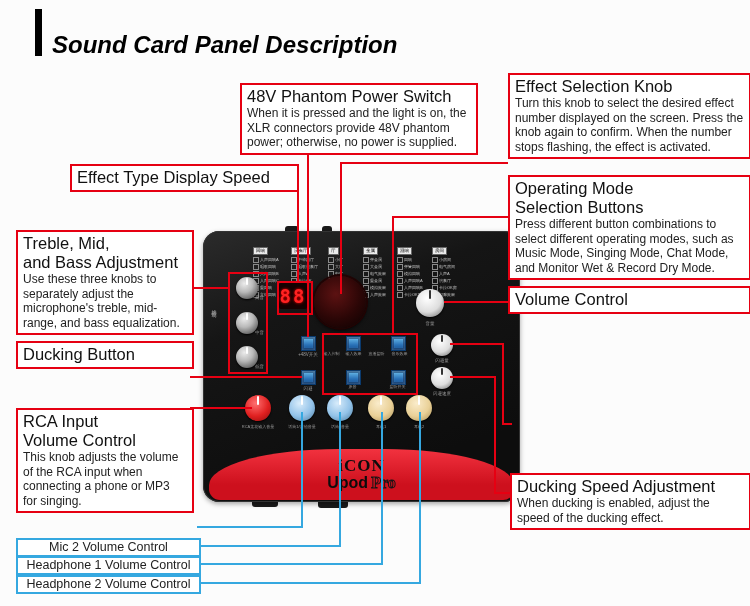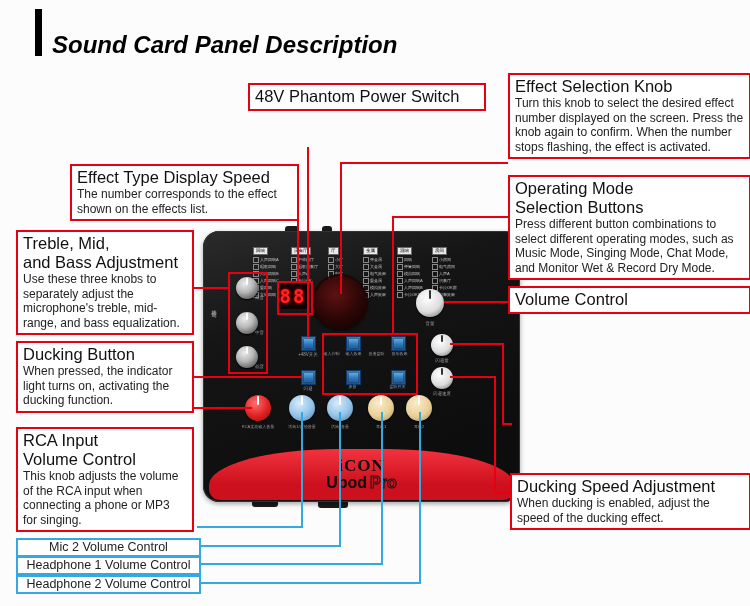--- a/index.html
+++ b/index.html
@@ -43,21 +43,21 @@
        letter-spacing:2px;text-shadow:0 0 3px #ff0000;}
   .dlab{position:absolute;color:#9a9a9a;font-size:4.5px;line-height:6px;text-align:center;white-space:nowrap;}
   .vlab{position:absolute;color:#9a9a9a;font-size:5px;writing-mode:vertical-rl;letter-spacing:1px;}
   .swoosh{position:absolute;left:6px;right:6px;bottom:2px;height:51px;
           background:linear-gradient(180deg,#f2323f,#cd101d 70%);
           border-top-left-radius:130px 36px;border-top-right-radius:130px 36px;
           border-bottom-left-radius:11px;border-bottom-right-radius:11px;}
   .brand{position:absolute;left:0;right:0;top:225px;text-align:center;
          font-family:"Liberation Serif",serif;font-weight:bold;font-size:17px;color:#0c0c0c;letter-spacing:1px;}
   .model{position:absolute;left:0;right:0;top:243px;text-align:center;font-weight:bold;font-size:16px;color:#0c0c0c;}
-  .model .outl{color:transparent;-webkit-text-stroke:1px #151515;margin-left:3px;}
+  .model .outl{color:transparent;-webkit-text-stroke:1px #151515;margin-left:3px;font-family:Liberation Serif, serif;}
   .effcol{position:absolute;top:7px;width:37px;}
   .effhdr{display:inline-block;background:#ebebeb;color:#000;border:1px solid #666;
           font-size:4.5px;line-height:5.5px;padding:0 2px;margin-bottom:2px;}
   .effrow{display:flex;align-items:center;gap:1px;margin-bottom:1px;}
   .effrow .sq{width:4px;height:4px;border:1px solid #8a8a8a;flex:0 0 auto;}
   .effrow span.t{font-size:4px;line-height:5px;color:#c4c4c4;white-space:nowrap;}
 </style>
 </head>
 <body>
 
@@ -286,46 +286,45 @@
 
   <div class="cl" style="left:301px;top:412px;width:2px;height:116px"></div>
   <div class="cl" style="left:197px;top:526px;width:106px;height:2px"></div>
   <div class="cl" style="left:339px;top:412px;width:2px;height:135px"></div>
   <div class="cl" style="left:197px;top:545px;width:144px;height:2px"></div>
   <div class="cl" style="left:381px;top:412px;width:2px;height:153px"></div>
   <div class="cl" style="left:197px;top:563px;width:186px;height:2px"></div>
   <div class="cl" style="left:419px;top:412px;width:2px;height:172px"></div>
   <div class="cl" style="left:197px;top:582px;width:224px;height:2px"></div>
 
-  <div class="co" style="left:248px;top:83px;width:224px">
+  <div class="co" style="left:240px;top:83px;width:224px">
     <div class="co-h">48V Phantom Power Switch</div>
+    <div class="co-b">When it is pressed and the light is on, the XLR connectors provide 48V phantom power; otherwise, no power is supplied.</div>
   </div>
   <div class="co" style="left:508px;top:73px;width:229px">
     <div class="co-h">Effect Selection Knob</div>
     <div class="co-b">Turn this knob to select the desired effect number displayed on the screen. Press the knob again to confirm. When the number stops flashing, the effect is activated.</div>
   </div>
   <div class="co" style="left:70px;top:164px;width:215px">
     <div class="co-h">Effect Type Display Speed</div>
-    <div class="co-b">The number corresponds to the effect shown on the effects list.</div>
   </div>
   <div class="co" style="left:16px;top:230px;width:164px">
     <div class="co-h">Treble, Mid,
 and Bass Adjustment</div>
     <div class="co-b">Use these three knobs to separately adjust the microphone's treble, mid-range, and bass equalization.</div>
   </div>
   <div class="co" style="left:508px;top:175px;width:229px">
     <div class="co-h">Operating Mode
 Selection Buttons</div>
     <div class="co-b">Press different button combinations to select different operating modes, such as Music Mode, Singing Mode, Chat Mode, and Monitor Wet &amp; Record Dry Mode.</div>
   </div>
   <div class="co" style="left:16px;top:341px;width:164px">
     <div class="co-h">Ducking Button</div>
-    <div class="co-b">When pressed, the indicator light turns on, activating the ducking function.</div>
-  </div>
-  <div class="co" style="left:16px;top:427px;width:164px">
+  </div>
+  <div class="co" style="left:16px;top:408px;width:164px">
     <div class="co-h">RCA Input
 Volume Control</div>
     <div class="co-b">This knob adjusts the volume of the RCA input when connecting a phone or MP3 for singing.</div>
   </div>
   <div class="co" style="left:508px;top:286px;width:229px">
     <div class="co-h">Volume Control</div>
   </div>
   <div class="co" style="left:510px;top:473px;width:227px">
     <div class="co-h">Ducking Speed Adjustment</div>
     <div class="co-b">When ducking is enabled, adjust the speed of the ducking effect.</div>

